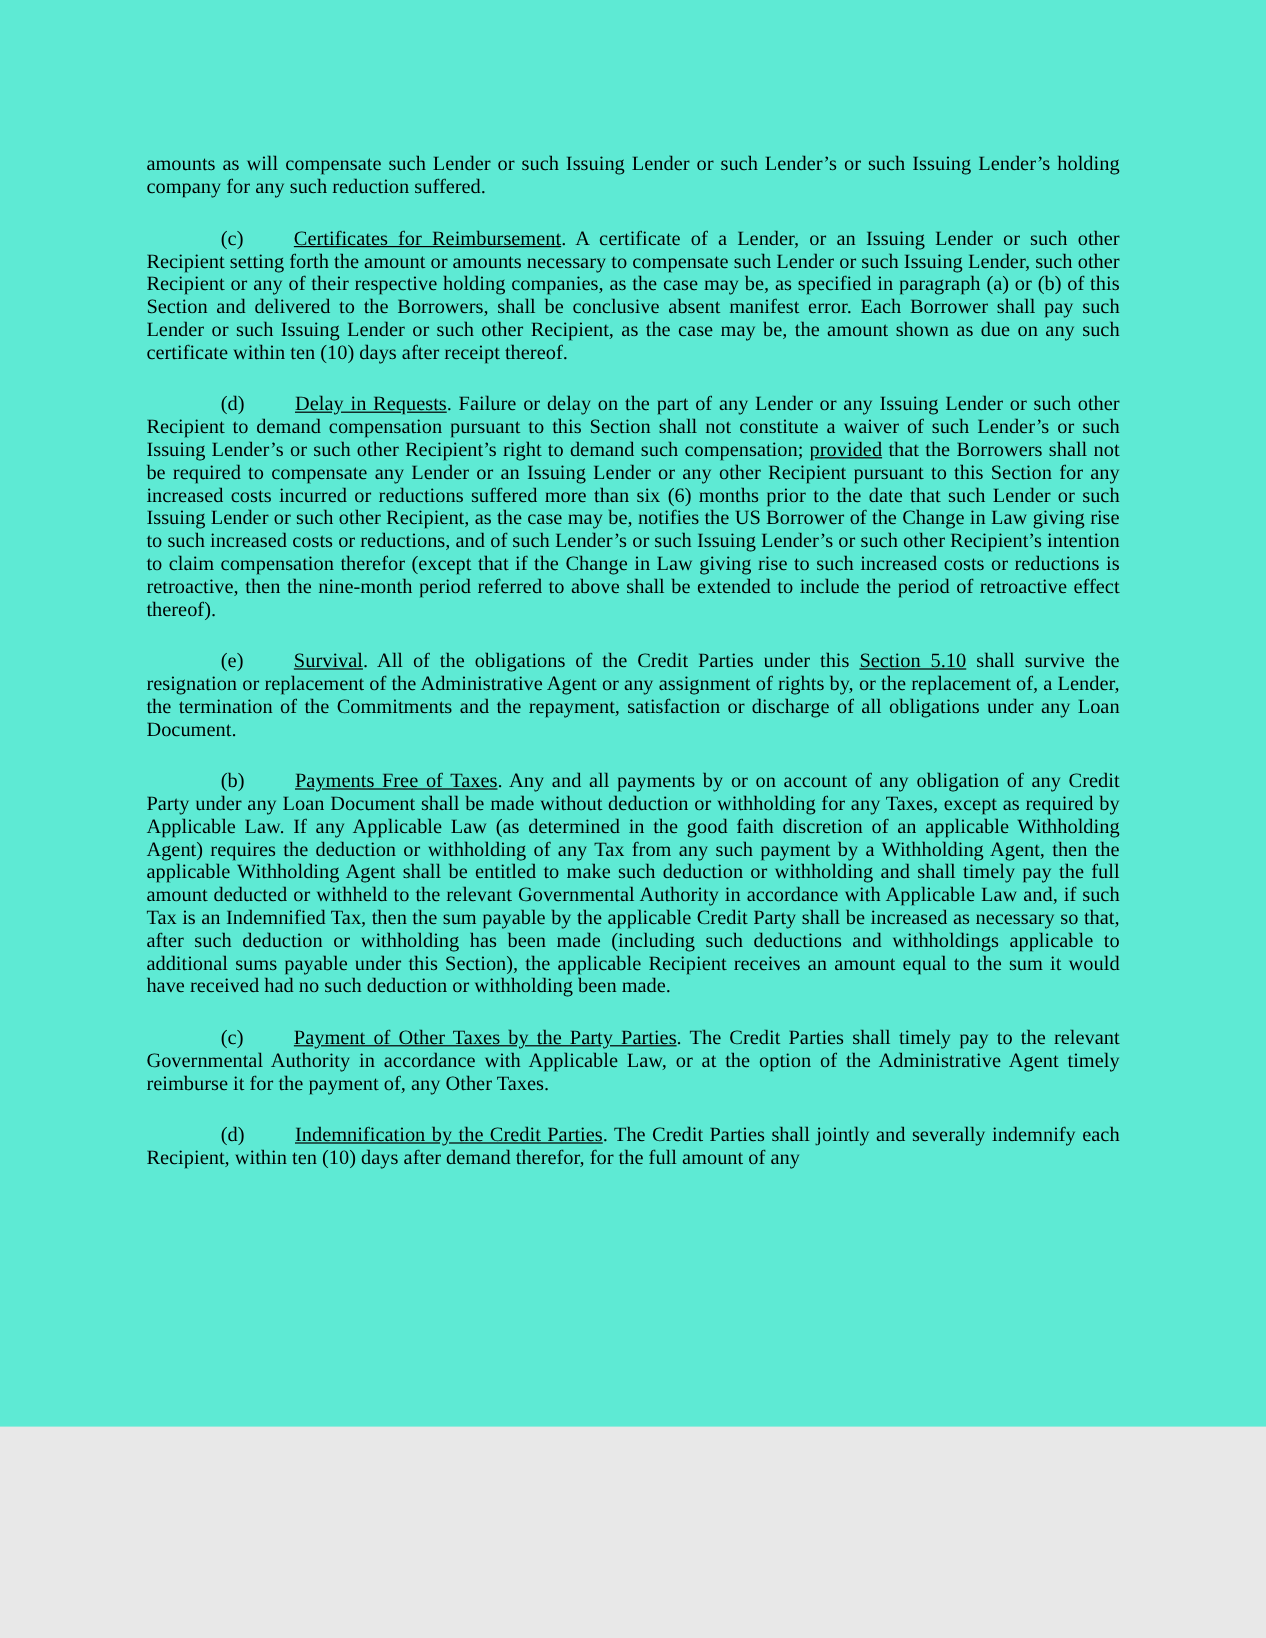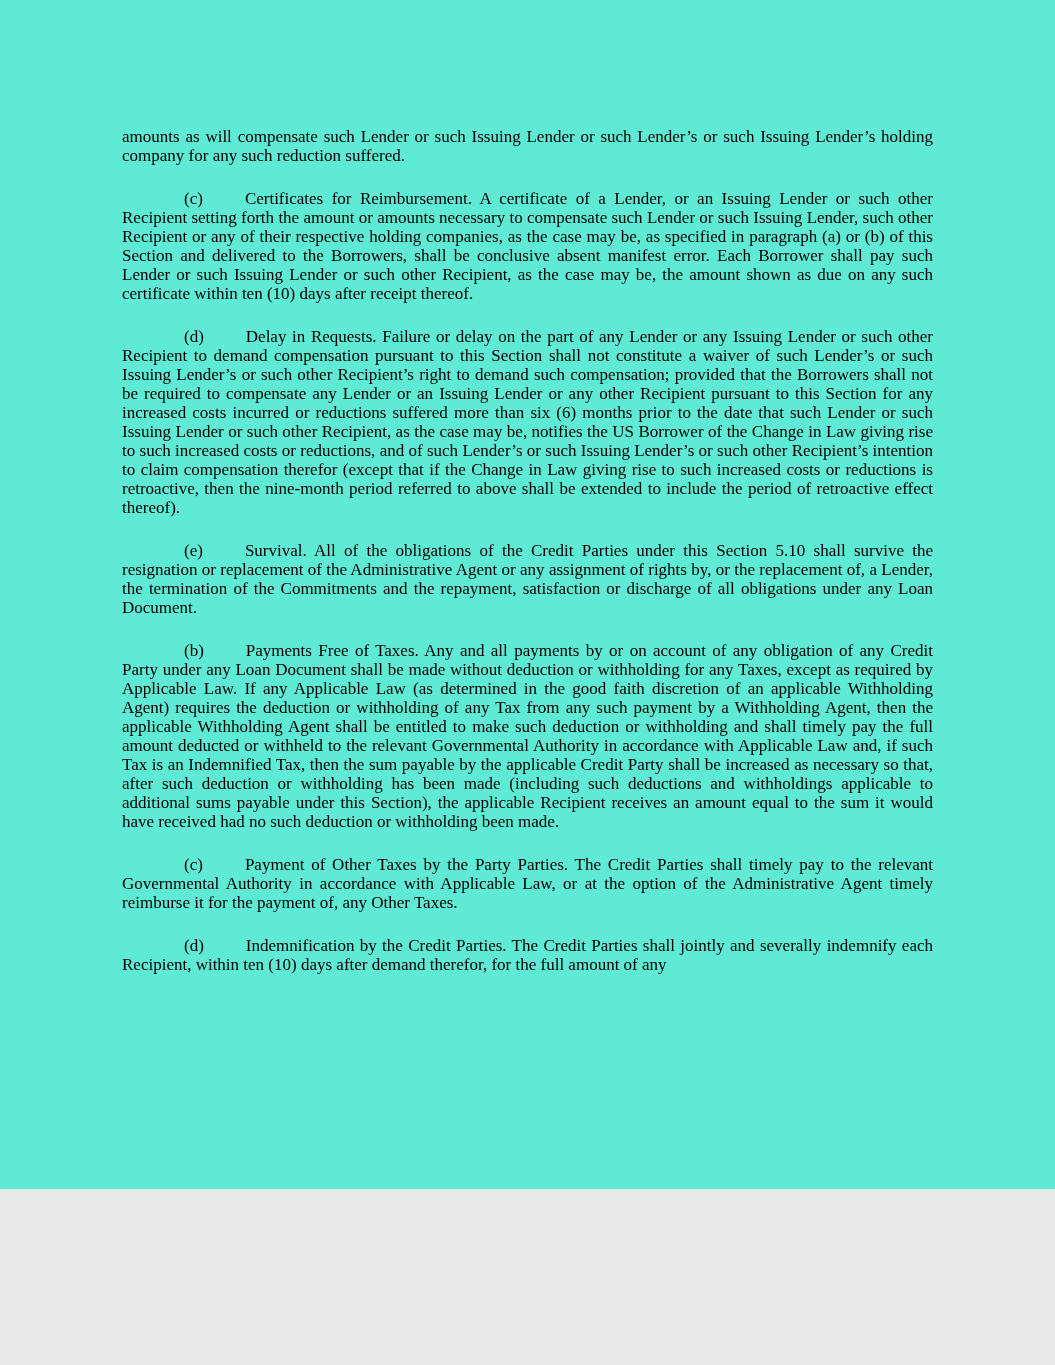--- a/index.html
+++ b/index.html
@@ -19,22 +19,22 @@
   }
   .para {
     margin:0 0 24px 0;
     font-size:17px;
     line-height:19px;
     text-align:justify;
     text-indent:62px;
   }
   .para.no-indent { text-indent:0; }
   .tab { display:inline-block; width:42px; }
-  .hd { }
-  .u  { }
+  .hd { text-decoration:underline; }
+  .u  { text-decoration:underline; }
   .pagenum {
     position:absolute;
     top:1256px; left:0; width:100%;
     text-align:center;
     font-size:16px;
   }
   .changebar {
     position:absolute;
     left:64px; top:1284px;
     width:2px; height:27px;

